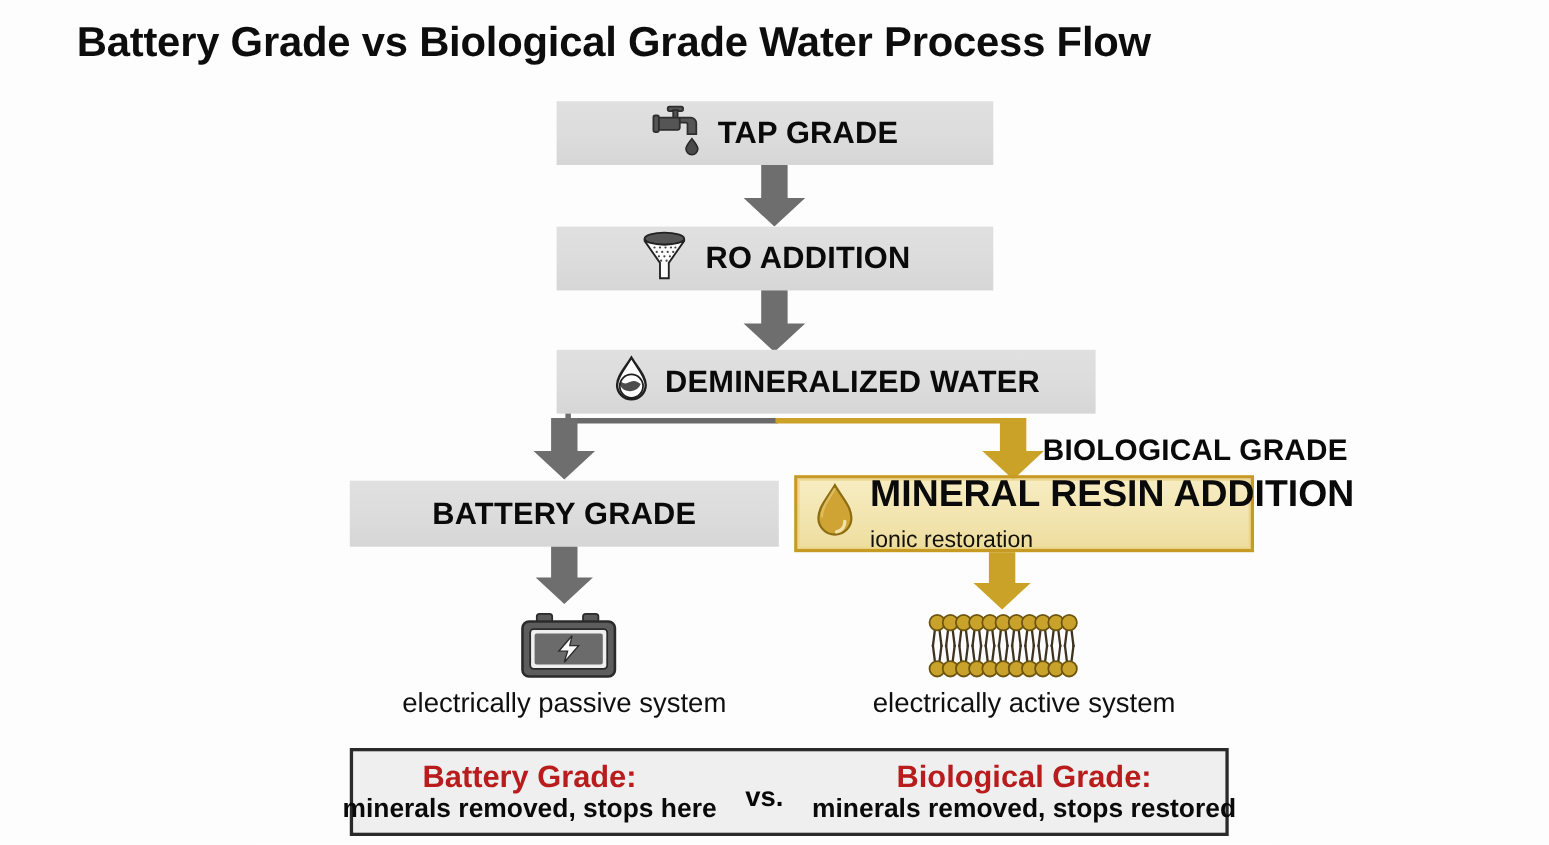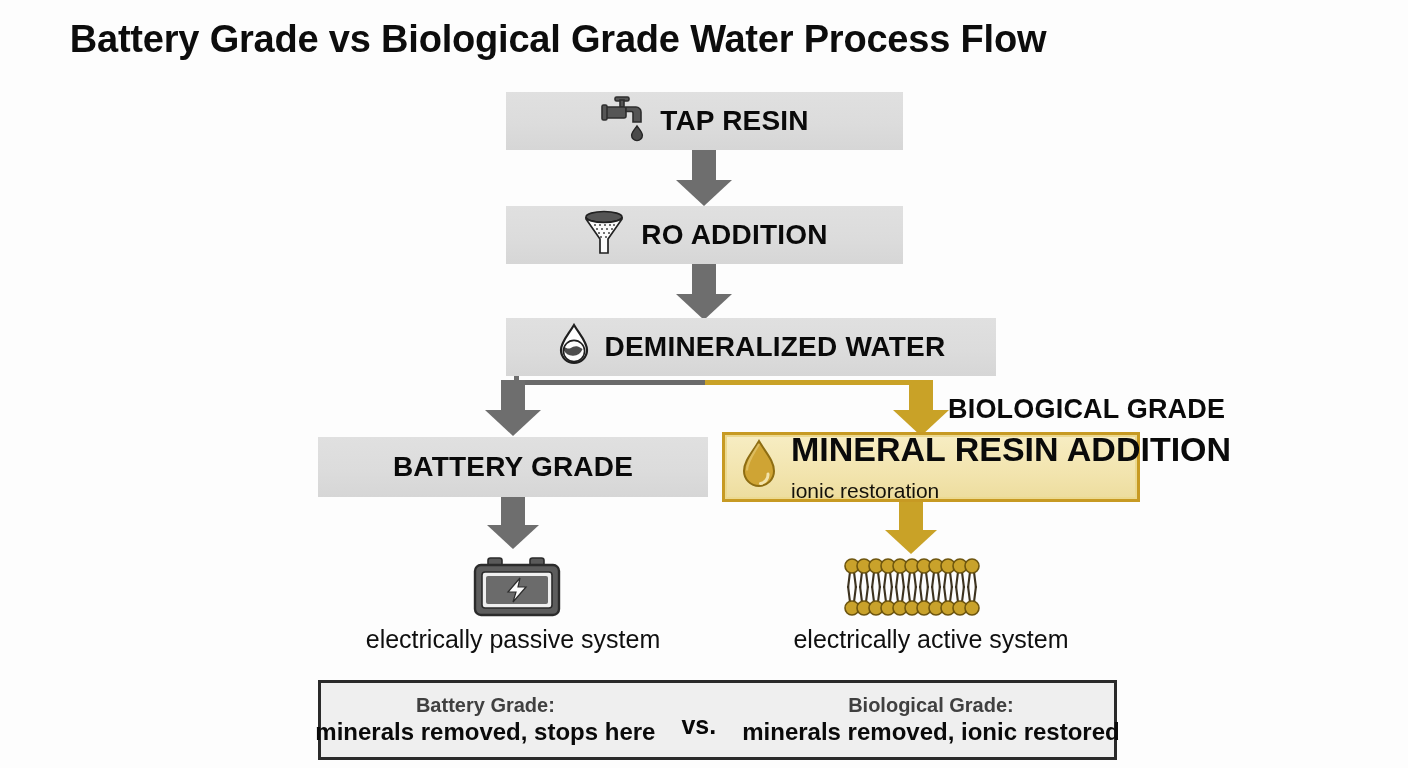--- a/index.html
+++ b/index.html
@@ -83,21 +83,21 @@
     text-align: center;
   }
 
   
   .footer-box {
     position: absolute; left: 318px; top: 680px; width: 799px; height: 80px;
     background: #efefef; border: 3px solid #2a2a2a;
     display: flex; align-items: center; justify-content: center; gap: 26px;
   }
   .fcol { text-align: center; line-height: 1.18; }
-  .fcol .fh { font-size: 20px; font-weight: 700; color: #404040; white-space: nowrap; }
+  .fcol .fh { font-size: 28px; font-weight: 700; color: #b91c1c; white-space: nowrap; }
   .fcol .fb { font-size: 24px; font-weight: 700; color: #0a0a0a; white-space: nowrap; }
   .fvs { font-size: 25px; font-weight: 700; color: #070707; align-self: center; padding-top: 10px;}
 
   
   .ico { display: block; }
 </style>
 </head>
 <body>
 
 <div id="stage">
@@ -110,21 +110,21 @@
         <g fill="#555" stroke="#2e2e2e" stroke-width="1.6">
           <rect x="15" y="3" width="14" height="4" rx="1.6"></rect>
           <rect x="20" y="6" width="4" height="7"></rect>
           <rect x="4" y="13" width="22" height="11" rx="2"></rect>
           <path d="M26 13h10a5 5 0 0 1 5 5v10h-8V19a1.5 1.5 0 0 0-1.5-1.5H26z"></path>
           <rect x="2" y="11" width="5" height="15" rx="1.5"></rect>
         </g>
         <path d="M37 32c3.2 4.3 5.4 6.6 5.4 9.2a5.4 5.4 0 1 1-10.8 0c0-2.6 2.2-4.9 5.4-9.2z" fill="#4a4a4a" stroke="#262626" stroke-width="1.4"></path>
       </svg>
     </span>
-    <span class="lbl">TAP RESIN</span>
+    <span class="lbl">TAP GRADE</span>
   </div>
 
   <div class="arrow-down" style="left:676px; top:150px; width:56px; height:56px;">
     <div class="shaft g-fill" style="width:24px; height:32px;"></div>
     <div class="head" style="top:30px; border-left:28px solid transparent; border-right:28px solid transparent; border-top:26px solid #6e6e6e;"></div>
   </div>
 
   <div class="pbox box-ro">
     <span class="ico">
       <svg width="46" height="48" viewBox="0 0 46 48">
@@ -283,17 +283,17 @@
   <div class="caption" style="left:722px; top:625px; width:418px;">electrically active system</div>
 
   <div class="footer-box">
     <div class="fcol">
       <div class="fh">Battery Grade:</div>
       <div class="fb">minerals removed, stops here</div>
     </div>
     <div class="fvs">vs.</div>
     <div class="fcol">
       <div class="fh">Biological Grade:</div>
-      <div class="fb">minerals removed, ionic restored</div>
+      <div class="fb">minerals removed, stops restored</div>
     </div>
   </div>
 
 </div>
 
 </body></html>

